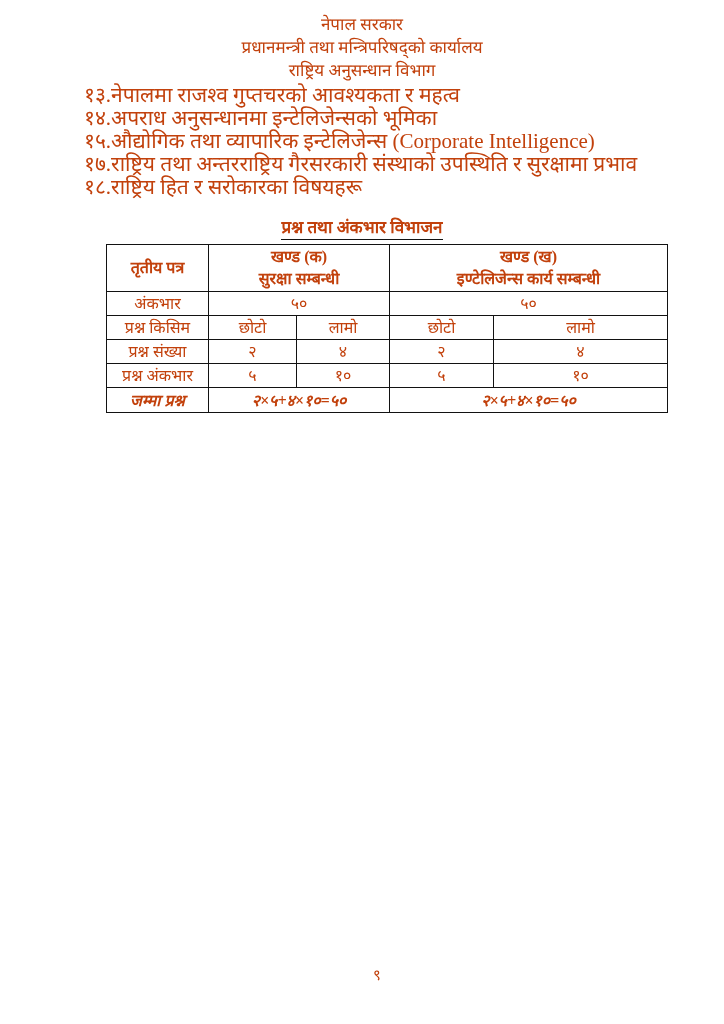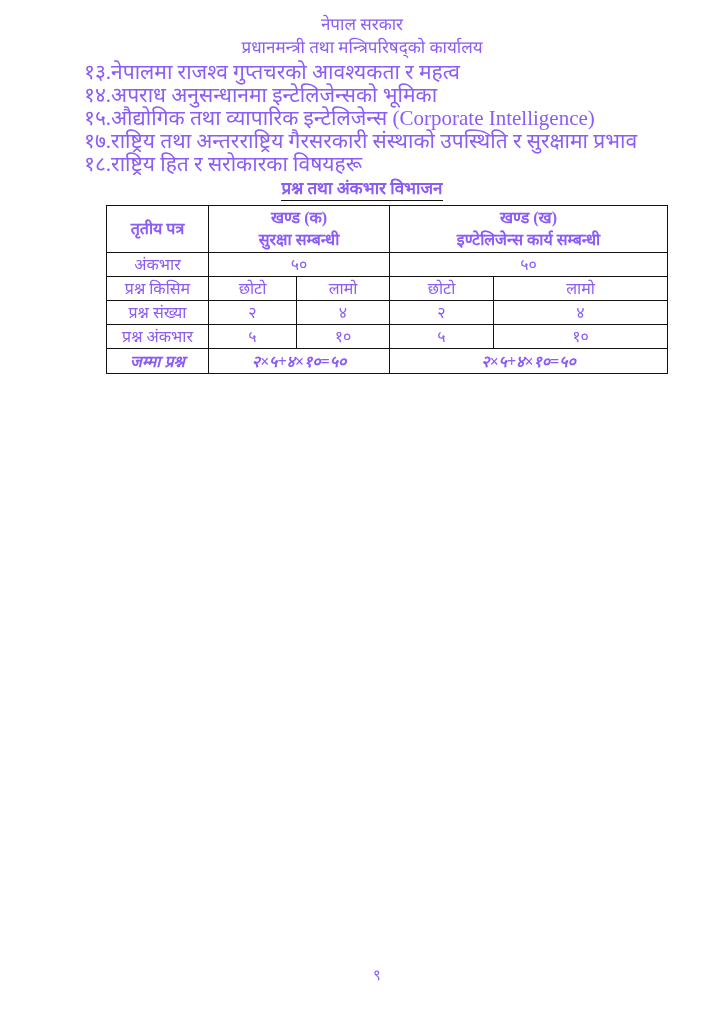--- a/index.html
+++ b/index.html
@@ -3,37 +3,38 @@
 <meta charset="utf-8">
 <style>
   * { margin: 0; padding: 0; box-sizing: border-box; }
   html, body { background: #e8e8e8; }
   .page {
     position: relative;
     width: 724px;
     height: 1024px;
     margin: 0 auto;
     background: #ffffff;
-    color: #8b5cf6;
+    color: #c2410c;
     font-family: "Liberation Serif", "DejaVu Serif", serif;
     overflow: hidden;
   }
   .doc-header { padding-top: 13px; text-align: center; }
   .h-line {
     font-size: 17px;
     line-height: 23px;
     white-space: nowrap;
   }
   .topic-list { margin: 2px 0 0 84px; }
   .topic-item {
     font-size: 21px;
     line-height: 23px;
     white-space: nowrap;
   }
   .section-title {
+    margin-top: 16px;
     text-align: center;
     font-size: 17px;
     font-weight: bold;
   }
   .section-title .underlined {
     border-bottom: 1.6px solid #121212;
     padding-bottom: 2px;
   }
   table.marks-table {
     margin: 6px 0 0 106px;
@@ -72,20 +73,21 @@
   }
 </style>
 </head>
 <body>
 
 <div class="page">
 
   <div class="doc-header">
     <div class="h-line">नेपाल सरकार</div>
     <div class="h-line">प्रधानमन्त्री तथा मन्त्रिपरिषद्को कार्यालय</div>
+    <div class="h-line">राष्ट्रिय अनुसन्धान विभाग</div>
   </div>
 
   <div class="topic-list">
     <div class="topic-item">१३.नेपालमा राजश्व गुप्तचरको आवश्यकता र महत्व</div>
     <div class="topic-item">१४.अपराध अनुसन्धानमा इन्टेलिजेन्सको भूमिका</div>
     <div class="topic-item">१५.औद्योगिक तथा व्यापारिक इन्टेलिजेन्स (Corporate Intelligence)</div>
     <div class="topic-item">१७.राष्ट्रिय तथा अन्तरराष्ट्रिय गैरसरकारी संस्थाको उपस्थिति र सुरक्षामा प्रभाव</div>
     <div class="topic-item">१८.राष्ट्रिय हित र सरोकारका विषयहरू</div>
   </div>
 

